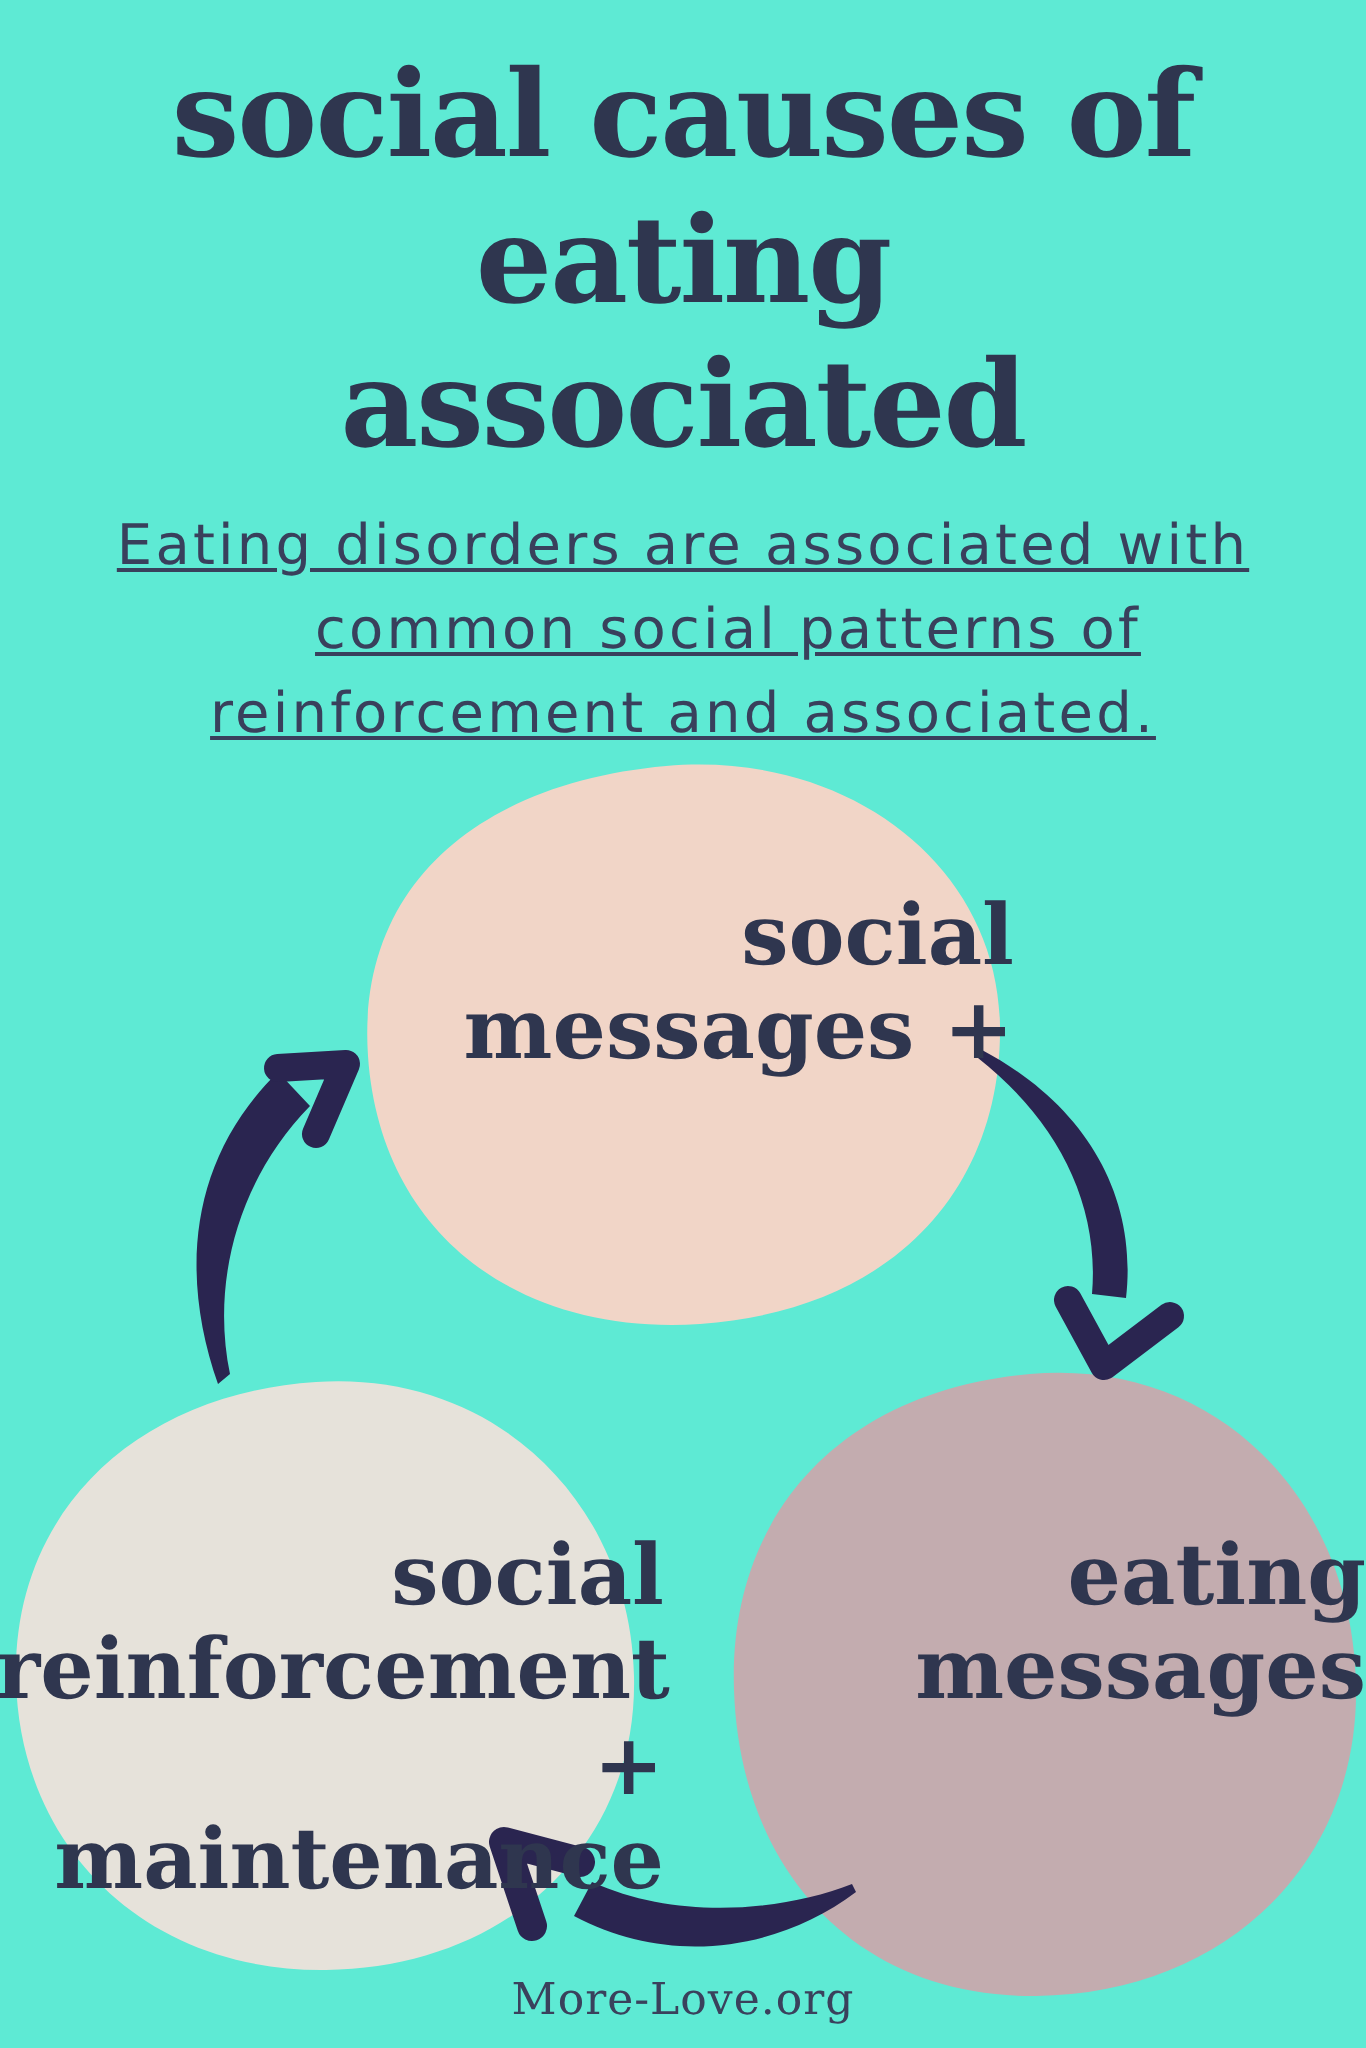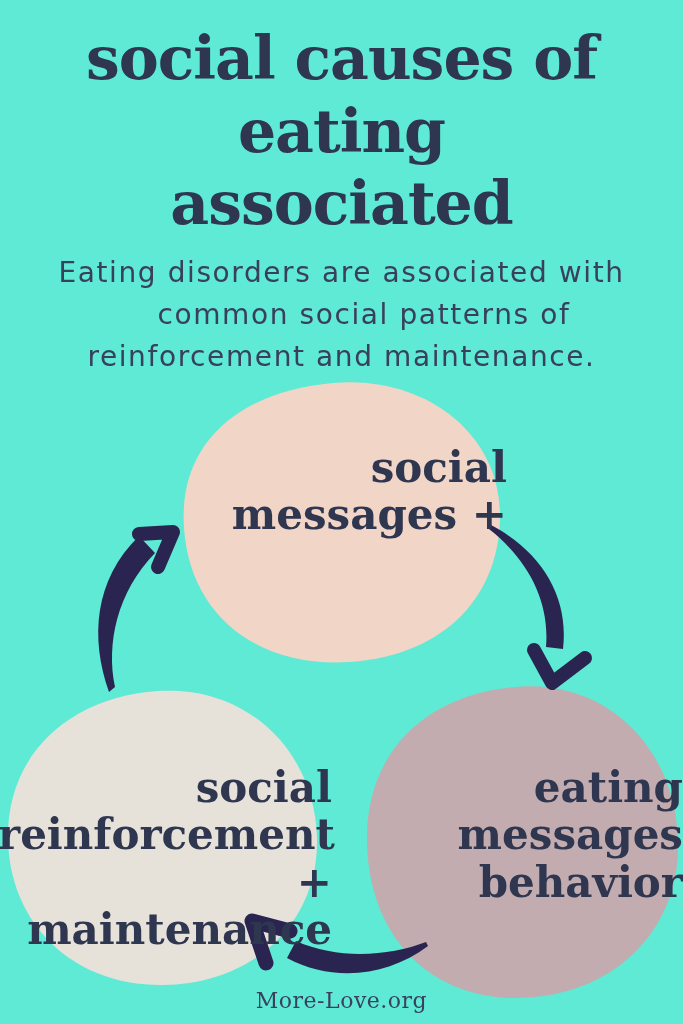--- a/index.html
+++ b/index.html
@@ -35,20 +35,21 @@
     top: 252px;
     left: 0;
     width: 100%;
     text-align: center;
     color: #39405c;
     font-family: "DejaVu Sans", sans-serif;
     font-weight: 400;
     font-size: 28px;
     line-height: 1.5;
     letter-spacing: 1.6px;
+    text-decoration: underline;
   }
 
   
   .diagram-svg {
     position: absolute;
     top: 0;
     left: 0;
     width: 683px;
     height: 1024px;
     z-index: 0;
@@ -91,21 +92,21 @@
 
   <h1 class="title" style="margin:0;">
     <span class="line" style="display:block;">social causes of</span>
     <span class="line" style="display:block;">eating</span>
     <span class="line" style="display:block;">associated</span>
   </h1>
 
   <p class="subtitle" style="margin:0;">
     <span style="display:block;">Eating disorders are associated with</span>
     <span style="display:block;padding-left:45px;">common social patterns of</span>
-    <span style="display:block;">reinforcement and maintenance.</span>
+    <span style="display:block;">reinforcement and associated.</span>
   </p>
 
   <svg class="diagram-svg" viewBox="0 0 683 1024" xmlns="http://www.w3.org/2000/svg">
 
     <path d="M333,383 C423,375 499,432 500,513 C501,593 448,655 350,662
              C258,668 190,616 184,528 C178,440 243,391 333,383 Z" fill="#f1d5c7"></path>
 
     <path d="M515,687 C607,679 676,748 678,842 C680,932 612,997 518,998
              C428,999 370,935 367,845 C364,755 423,695 515,687 Z" fill="#c3acaf"></path>
 
@@ -129,21 +130,20 @@
   </svg>
 
   <div class="node-label label-top">
     <span class="line">social</span>
     <span class="line">messages +</span>
   </div>
 
   <div class="node-label label-right">
     <span class="line">eating</span>
     <span class="line">messages</span>
-    <span class="line">behavior</span>
   </div>
 
   <div class="node-label label-left">
     <span class="line">social</span>
     <span class="line">reinforcement</span>
     <span class="line">+ maintenance</span>
   </div>
 
   <div class="footer">More-Love.org</div>
 

